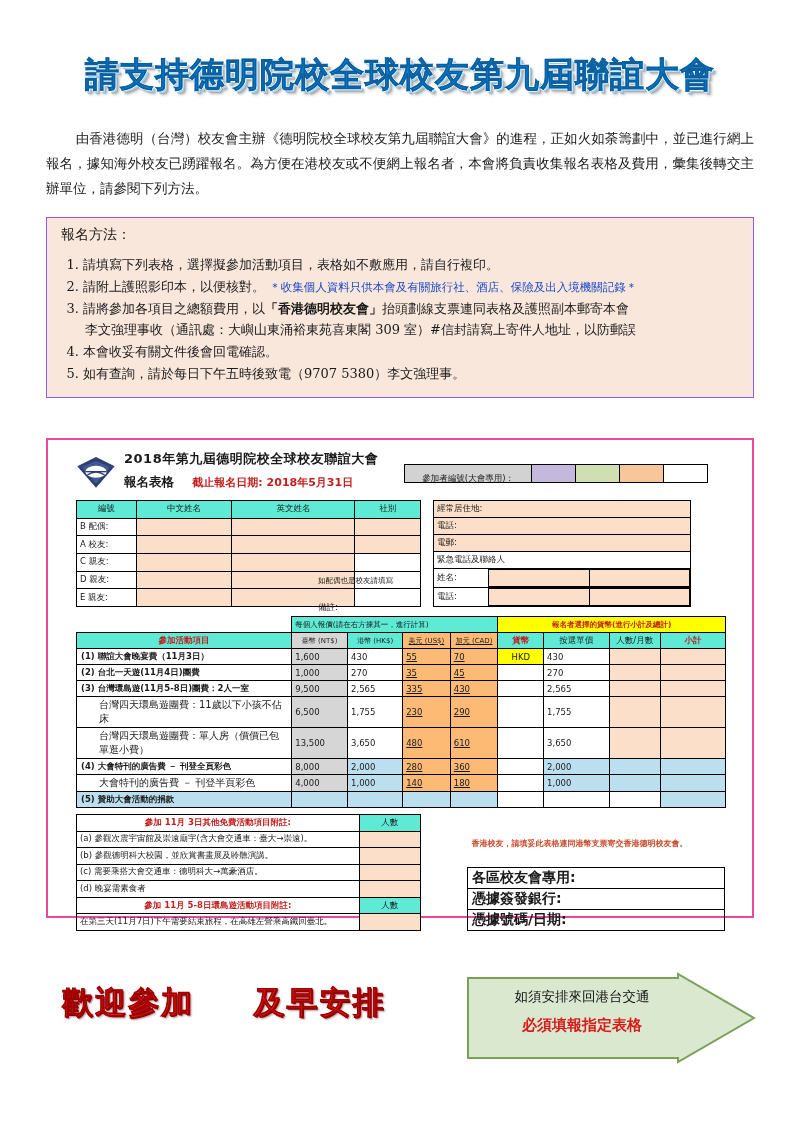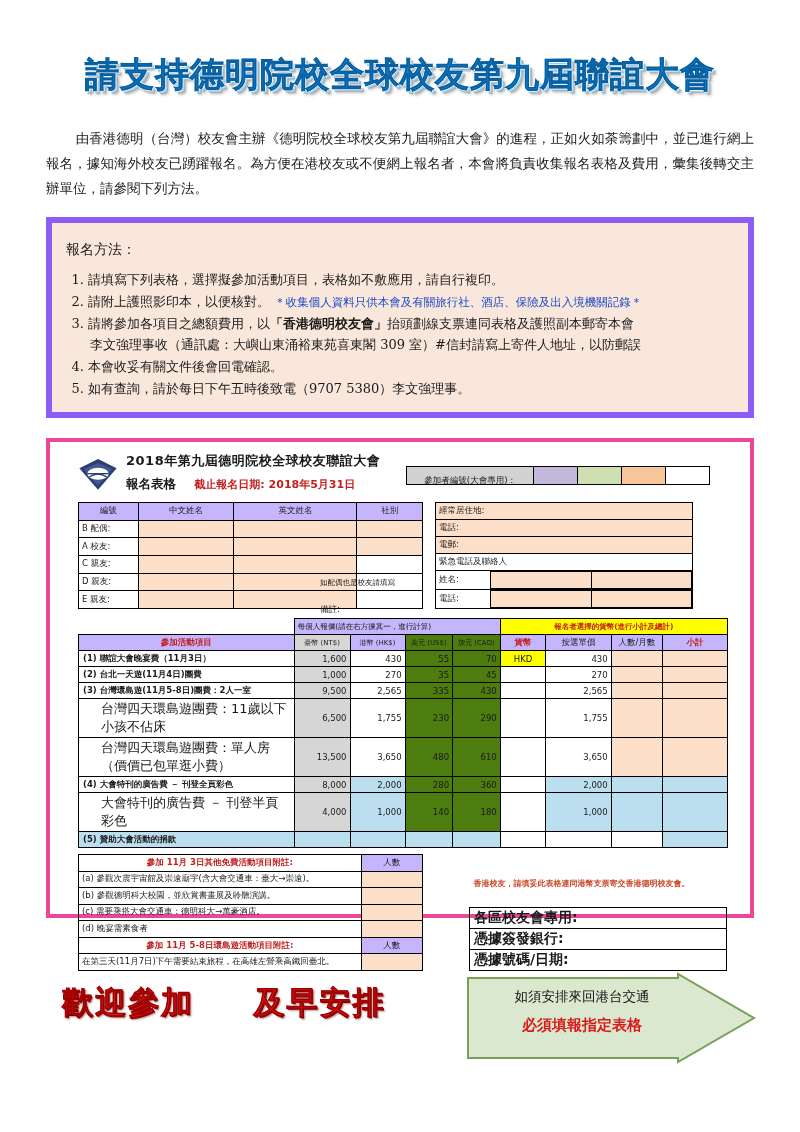--- a/index.html
+++ b/index.html
@@ -31,35 +31,35 @@
     font-size:13.5px;line-height:1.85;
     text-align:justify;
     font-family:"DejaVu Serif","Liberation Serif",serif;
   }
   .intro p{margin:0;text-indent:2.2em;}
 
   
   .method-box{
     margin:16px 46px 0 46px;
     background:#fae7dc;
-    border:6px solid #8b5cf6;
-    padding:18px 14px 12px 14px;
+    border:1px solid #8b5cf6;
+    padding:8px 14px 12px 14px;
     font-family:"DejaVu Serif","Liberation Serif",serif;
   }
   .method-title{font-size:14px;margin-bottom:10px;}
   .method-list{margin:0;padding-left:22px;font-size:13px;line-height:1.62;}
   .method-list li{margin-bottom:1px;}
   .sub-line{display:block;padding-left:2px;}
   .blue{color:#1b49c8;font-size:11.5px;}
   .bold{font-weight:bold;}
 
   
   .form-panel{
     position:absolute;left:46px;top:438px;width:708px;height:480px;
-    border:4px solid #ec4899;
+    border:2px solid #ec4899;
     background:#ffffff;
     box-sizing:border-box;
   }
   .form-inner{position:absolute;left:28px;top:10px;width:650px;}
 
   
   .fhead{display:flex;align-items:flex-start;}
   .logo{
     width:40px;height:38px;margin-right:8px;margin-top:4px;flex:none;
   }
@@ -79,40 +79,40 @@
     box-sizing:border-box;font-size:4px;text-align:right;padding-right:1px;
     color:#555;overflow:hidden;
   }
 
   
   table{border-collapse:collapse;}
   .tb td,.tb th{border:1.1px solid #000;font-size:8.5px;padding:1px 3px;
     font-family:"DejaVu Sans","Liberation Sans",sans-serif;}
   .peach{background:#fbdfc9;}
   .grey{background:#d6d6d6;}
-  .grey2{background:#4d7c0f;}
-  .hdr{background:#c4b5fd;text-align:center;font-size:8.5px;}
+  .grey2{background:#fdba74;text-decoration:underline;}
+  .hdr{background:#5eead4;text-align:center;font-size:8.5px;}
   .center{text-align:center;}
-  .right{text-align:right;padding-right:4px;}
+  .right{text-align:left;padding-right:4px;}
   .blue-bg{background:#bcdff0;}
   .yellow{background:#ffff00;}
   .white{background:#ffffff;}
   .redb{color:#c21f1f;font-weight:bold;}
 
   .names-area{display:flex;margin-top:8px;}
   .names-tbl{width:345px;}
   .names-tbl td{height:14px;}
   .contact-tbl{width:258px;margin-left:12px;}
   .contact-tbl td{height:14px;}
   .spouse-note{font-size:7.5px;padding-left:4px;white-space:nowrap;}
 
   .price-tbl{width:650px;margin-top:9px;}
   .price-tbl td{height:13px;}
   .price-tbl .itm{text-align:left;font-weight:bold;padding-left:4px;}
-  .price-tbl .itm2{text-align:left;padding-left:22px;font-size:13px;}
+  .price-tbl .itm2{text-align:left;padding-left:22px;font-size:10px;}
 
   .lower-area{display:flex;margin-top:6px;}
   .notes-tbl{width:345px;}
   .notes-tbl td{height:13px;}
   .notes-hd{background:#ffffff;text-align:center;font-weight:bold;color:#c21f1f;font-size:8.5px;}
   .note-it{text-align:left;padding-left:4px;font-size:7.6px;}
   .lower-right{margin-left:12px;width:293px;position:relative;}
   .total-row{display:flex;justify-content:flex-end;align-items:center;}
   .total-lbl{color:#c21f1f;font-weight:bold;font-size:9px;margin-right:4px;}
   .total-box{width:112px;height:15px;border:1.4px solid #000;background:#fbdfc9;box-sizing:border-box;}

